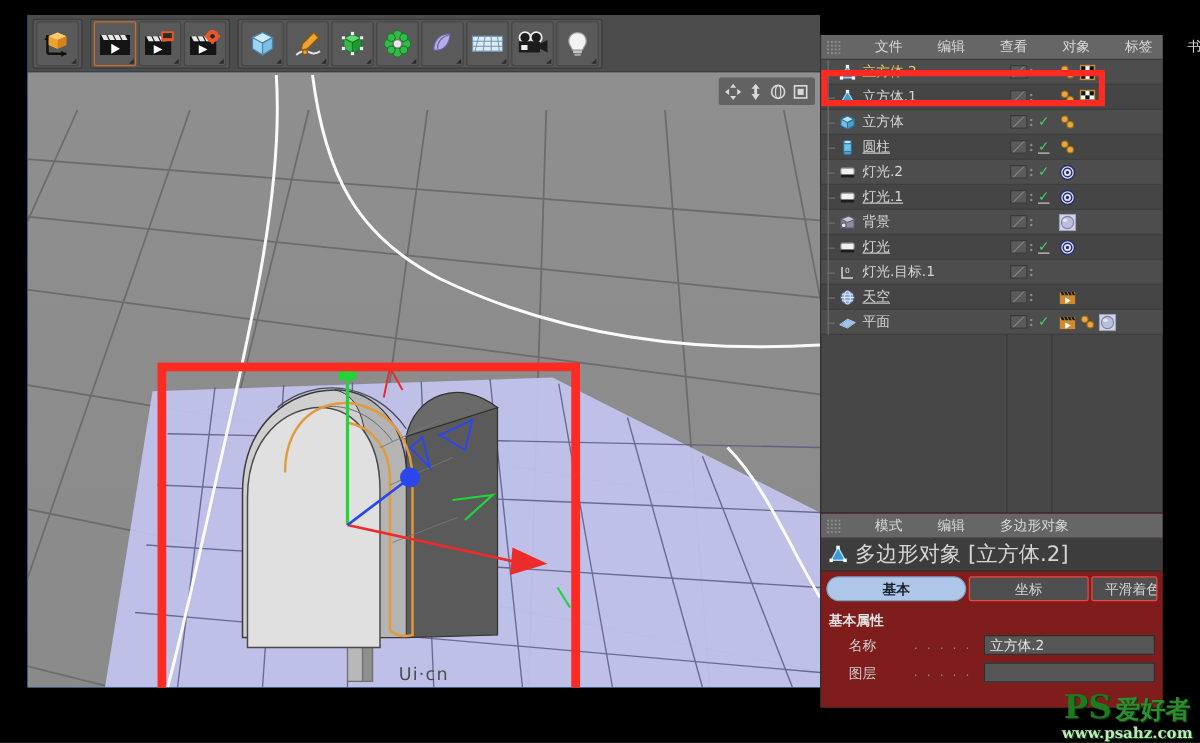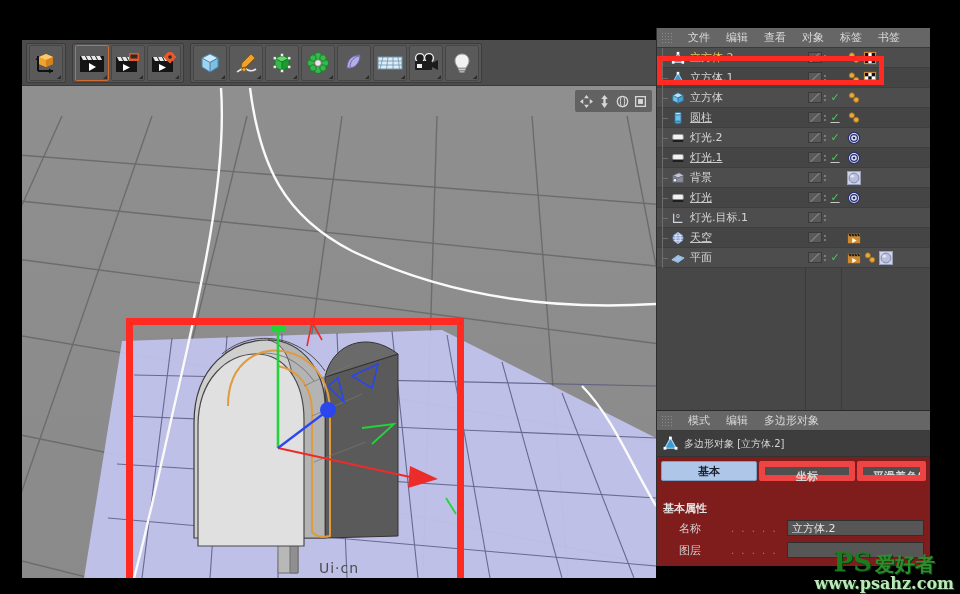--- a/index.html
+++ b/index.html
@@ -6,21 +6,21 @@
   html,body{ background:#000; }
   body{
     width:960px; height:594px; overflow:hidden; position:relative;
     font-family:"DejaVu Sans","Liberation Sans",sans-serif;
     font-size:11px; color:#c8c8c8;
   }
   #app{ position:absolute; inset:0; background:#000; }
 
   
   .main-area{
-    position:absolute; left:22px; top:40px; width:634px; height:538px;
+    position:absolute; left:22px; top:12px; width:634px; height:538px;
     background:#3b82f6; overflow:hidden;
   }
   
   .toolbar{
     position:absolute; left:0; top:0; width:100%; height:46px;
     background:#4c4c4c; border-bottom:1px solid #3a3a3a;
     display:flex; align-items:center; padding-left:4px; gap:0;
   }
   .tgroup{ display:flex; background:#565656; border:1px solid #3c3c3c;
            border-radius:2px; margin-right:6px; padding:1px; }
@@ -67,21 +67,21 @@
   .right-col{
     position:absolute; left:656px; top:28px; width:274px; height:538px;
     background:#3d3d3d;
   }
   .om{
     position:absolute; left:0; top:0; width:100%; height:382px;
     background:#474747; border-left:1px solid #2e2e2e;
   }
   .menubar{
     height:20px; background:#666; display:flex; align-items:center;
-    padding-left:4px; gap:4px; border-bottom:1px solid #3a3a3a;
+    padding-left:4px; gap:16px; border-bottom:1px solid #3a3a3a;
   }
   .grip{
     width:12px; height:12px; margin-right:5px; flex:0 0 auto;
     background-image:
       radial-gradient(#9a9a9a 40%, transparent 41%);
     background-size:3px 3px; opacity:.75;
   }
   .menubar .mi{
     padding:0 6px; font-size:11px; color:#d9d9d9; line-height:20px;
     cursor:pointer; white-space:nowrap;
@@ -132,36 +132,36 @@
   
   .am{
     position:absolute; left:0; top:382px; width:100%; bottom:0;
     background:#7f1d1d; border-left:1px solid #2e2e2e;
     border-top:1px solid #2b2b2b;
   }
   .am-obj{
     height:26px; display:flex; align-items:center; gap:6px;
     padding-left:6px; border-bottom:1px solid #333; background:#3d3d3d;
   }
-  .am-obj .lbl{ font-size:10px; color:#d5d5d5; }
+  .am-obj .lbl{ font-size:17px; color:#d5d5d5; }
   .am-tabs{ display:flex; height:20px; margin:4px 4px 0 4px; gap:2px; }
   .am-tab{
     flex:0 0 auto; padding:0 10px; height:20px; line-height:19px;
     font-size:11px; text-align:center; color:#d5d5d5;
-    background:#4f4f4f; border:6px solid #ef4444; border-radius:2px;
-    cursor:pointer; white-space:nowrap;font-weight:bold;
-  }
-  .am-tab.t1{ width:96px; }
+    background:#4f4f4f; border:1px solid #ef4444; border-radius:2px;
+    cursor:pointer; white-space:nowrap;
+  }
+  .am-tab.t1{ width:112px;border-radius:10px; }
   .am-tab.t2{ width:96px; }
   .am-tab.t3{ flex:1 1 auto; overflow:hidden; }
   .am-tab.active{
     background:#aec6e8; color:#18202c; border:1px solid #7e9ec6; font-weight:bold;
   }
   .am-sect{
-    margin-top:20px; padding-left:6px; font-size:11px; color:#e2e2e2;
+    margin-top:8px; padding-left:6px; font-size:11px; color:#e2e2e2;
     font-weight:bold; height:16px;
   }
   .am-field{
     display:flex; align-items:center; height:22px; padding-left:22px; gap:12px;
   }
   .am-field .flab{
     width:40px; font-size:11px; color:#d0d0d0; flex:0 0 auto;
   }
   .am-field .dotlead{
     flex:0 0 auto; width:44px; color:#8d8d8d; font-size:10px;
@@ -178,21 +178,21 @@
     position:absolute; right:6px; bottom:2px; z-index:50;
     text-align:center; line-height:1;
     font-family:"DejaVu Serif","Liberation Serif",serif;
   }
   .ps-wm .l1{
     font-size:26px; font-weight:bold; color:#1f7a1f;
     text-shadow:1px 1px 0 #0a3d0a; letter-spacing:0px;
   }
   .ps-wm .l1 .cn{ font-size:20px; color:#2e8b2e; margin-left:3px; }
   .ps-wm .l2{
-    font-size:16px; font-weight:bold; color:#bde8bd; margin-top:1px;
+    font-size:12px; font-weight:bold; color:#bde8bd; margin-top:1px;
     text-shadow:1px 1px 0 #14500f;
   }
 </style>
 </head>
 <body>
 
 <div id="app">
 
   <div class="main-area">
 

